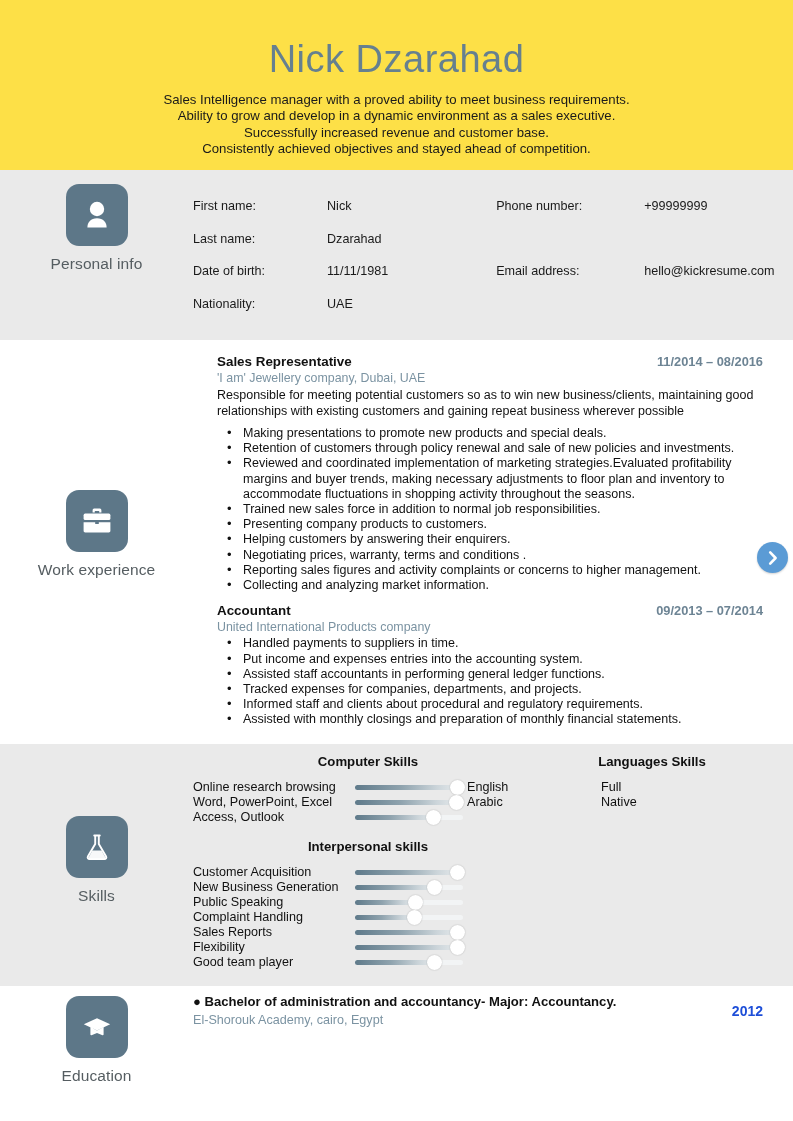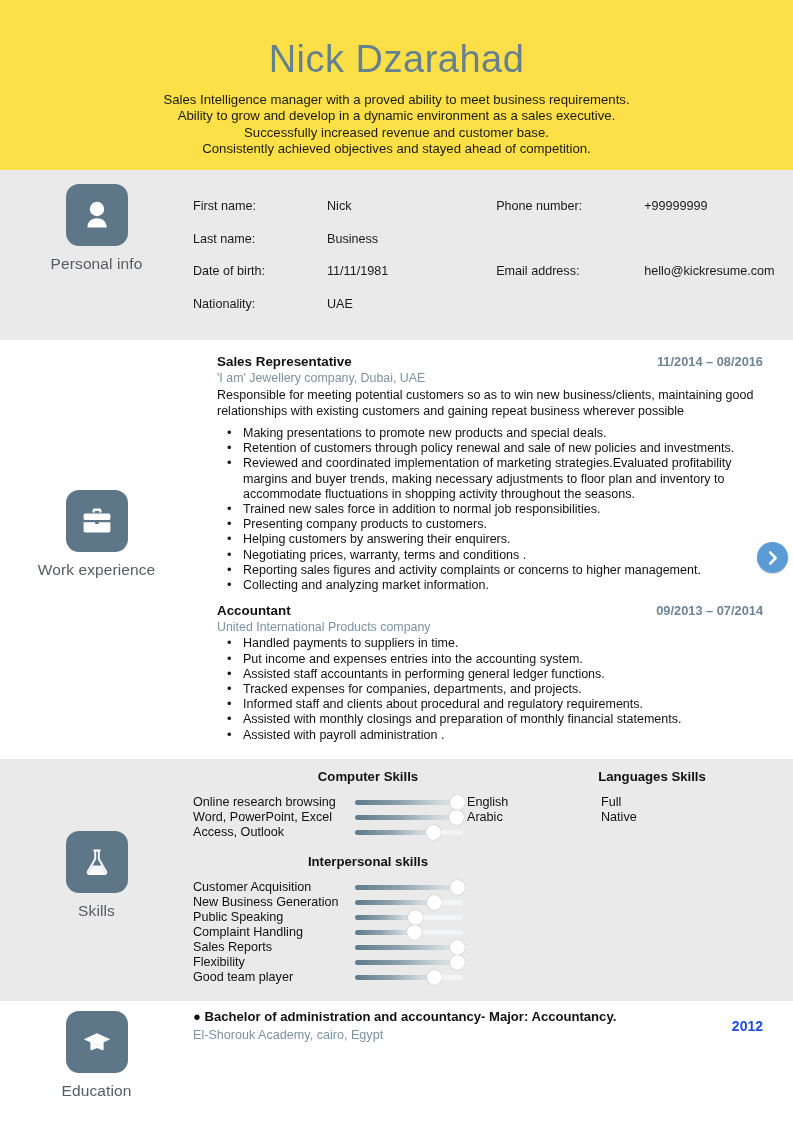--- a/index.html
+++ b/index.html
@@ -140,21 +140,21 @@
         </svg>
       </div>
       <div class="side-label">Personal info</div>
     </div>
     <div class="maincol">
       <div class="pinfo-wrap">
         <div class="pinfo-grid">
           <div class="pinfo-k">First name:</div>
           <div class="pinfo-v">Nick</div>
           <div class="pinfo-k">Last name:</div>
-          <div class="pinfo-v">Business</div>
+          <div class="pinfo-v">Dzarahad</div>
           <div class="pinfo-k">Date of birth:</div>
           <div class="pinfo-v">11/11/1981</div>
           <div class="pinfo-k">Nationality:</div>
           <div class="pinfo-v">UAE</div>
         </div>
         <div class="pinfo-grid right">
           <div class="pinfo-k">Phone number:</div>
           <div class="pinfo-v">+99999999</div>
           <div class="pinfo-k">Email address:</div>
           <div class="pinfo-v">hello@kickresume.com</div>
@@ -202,21 +202,20 @@
           <div class="job-date">09/2013 – 07/2014</div>
         </div>
         <div class="job-company">United International Products company</div>
         <ul class="bullets">
           <li>Handled payments to suppliers in time.</li>
           <li>Put income and expenses entries into the accounting system.</li>
           <li>Assisted staff accountants in performing general ledger functions.</li>
           <li>Tracked expenses for companies, departments, and projects.</li>
           <li>Informed staff and clients about procedural and regulatory requirements.</li>
           <li>Assisted with monthly closings and preparation of monthly financial statements.</li>
-          <li>Assisted with payroll administration .</li>
         </ul>
       </div>
 
     </div>
   </div>
 
   <div class="section gray">
     <div class="sidecol" style="padding-top:72px;">
       <div class="icon-box">
         <svg width="30" height="32" viewBox="0 0 30 32">

